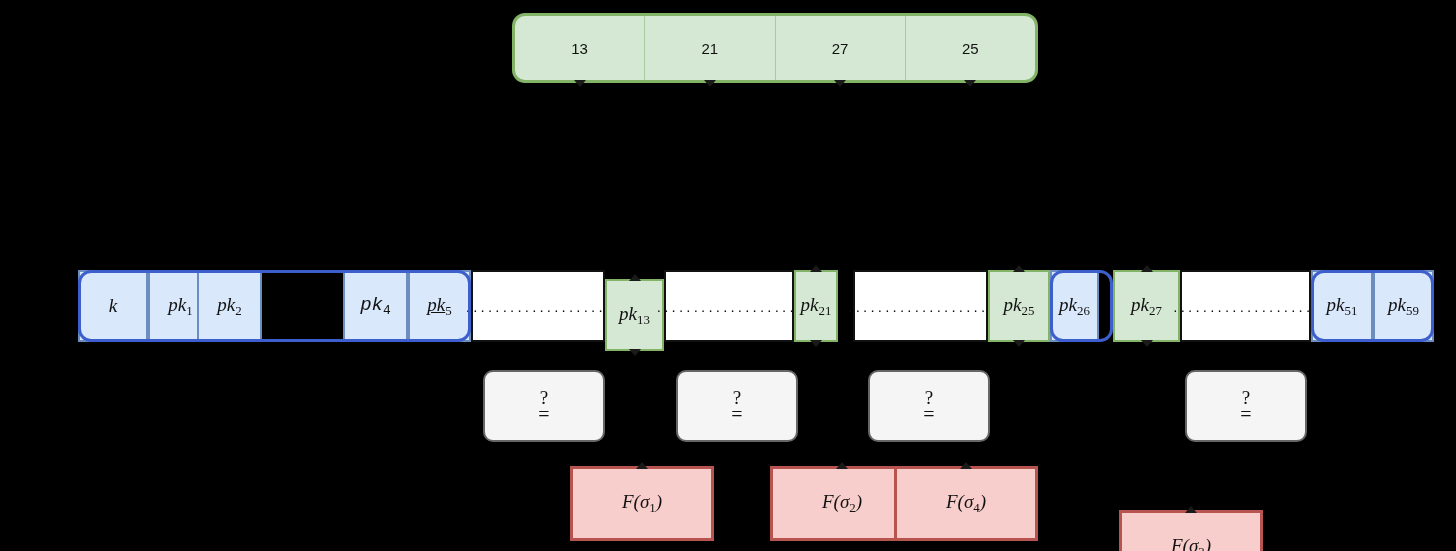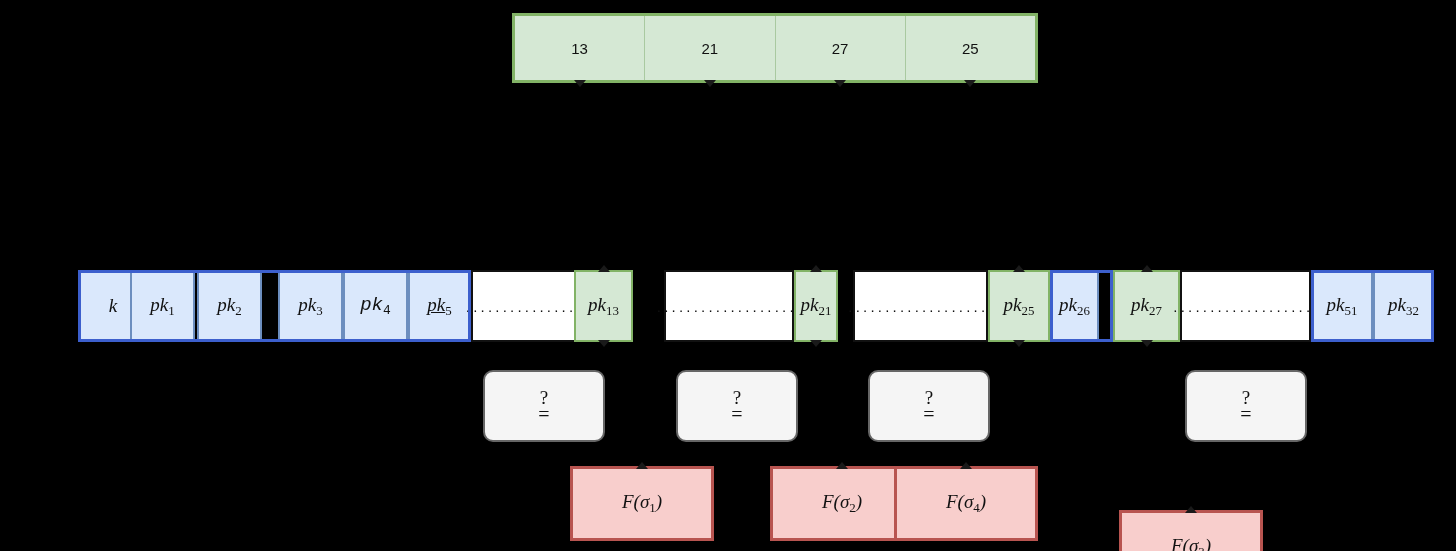--- a/index.html
+++ b/index.html
@@ -9,21 +9,21 @@
   }
   body {
     width: 1456px;
     height: 551px;
     position: relative;
     overflow: hidden;
     font-family: "Liberation Sans", sans-serif;
   }
 
   
-  .abs { position: absolute; box-sizing: border-box; }
+  .abs { position: absolute; box-sizing: border-box; border-radius: 13px; }
 
   
   #index-row {
     left: 512px;
     top: 13px;
     width: 526px;
     height: 70px;
     border: 3px solid #82b366;
     background: #d5e8d4;
     display: flex;
@@ -167,39 +167,36 @@
     <div class="index-cell" style="position: relative;">
       <span>25</span>
       <span class="notch-down"></span>
     </div>
   </div>
 
 <div class="abs" id="pk-row">
     <div class="pk-cell blue" style="left: 0px; width: 70px;">
       <span><span>k</span></span>
     </div>
-    <div class="pk-cell blue" style="left: 52px; width: 65px; text-align: right;">
+    <div class="pk-cell blue" style="left: 70px; width: 65px; text-align: right;">
       <span><span>pk</span><span class="sub">1</span></span>
     </div>
     <div class="pk-cell blue" style="left: 119px; width: 65px;">
       <span><span>pk</span><span class="sub">2</span></span>
     </div>
-    <div class="pk-cell blue" style="left: 200px; width: 65px;">
-      <span><span>pk</span><span class="sub">3</span></span>
-    </div>
     <div class="pk-cell blue" style="left: 265px; width: 65px; font-family: Liberation Mono, monospace;">
       <span><span>pk</span><span class="sub">4</span></span>
     </div>
     <div class="pk-cell blue" style="left: 330px; width: 63px; text-decoration: underline;">
       <span><span>pk</span><span class="sub">5</span></span>
     </div>
     <div class="pk-cell white" style="left: 393px; width: 134px;">
       <span class="dots">....................</span>
     </div>
-    <div class="pk-cell green" style="left: 496px; width: 59px;">
+    <div class="pk-cell green" style="left: 527px; width: 59px; margin-top: 9px;">
       <span><span>pk</span><span class="sub">13</span></span>
       <span class="notch-up"></span>
       <span class="notch-down"></span>
     </div>
     <div class="pk-cell white" style="left: 586px; width: 130px;">
       <span class="dots">....................</span>
     </div>
     <div class="pk-cell green" style="left: 716px; width: 44px;">
       <span><span>pk</span><span class="sub">21</span></span>
       <span class="notch-up"></span>
@@ -221,21 +218,21 @@
       <span class="notch-up"></span>
       <span class="notch-down"></span>
     </div>
     <div class="pk-cell white" style="left: 1102px; width: 131px;">
       <span class="dots">....................</span>
     </div>
     <div class="pk-cell blue" style="left: 1233px; width: 62px;">
       <span><span>pk</span><span class="sub">51</span></span>
     </div>
     <div class="pk-cell blue" style="left: 1295px; width: 61px;">
-      <span><span>pk</span><span class="sub">32</span></span>
+      <span><span>pk</span><span class="sub">59</span></span>
     </div>
     <div class="abs group-outline-blue" style="left: 0px; top: 0px; width: 393px; height: 72px; pointer-events: none;"></div>
     <div class="abs group-outline-blue" style="left: 972px; top: 0px; width: 63px; height: 72px; pointer-events: none;"></div>
     <div class="abs group-outline-blue" style="left: 1233px; top: 0px; width: 123px; height: 72px; pointer-events: none;"></div>
   </div>
 
 <div id="compare-layer">
     <div class="cmp-box" style="left: 483px;">
       <div class="cmp-q">?</div>
       <div class="cmp-eq">=</div>

